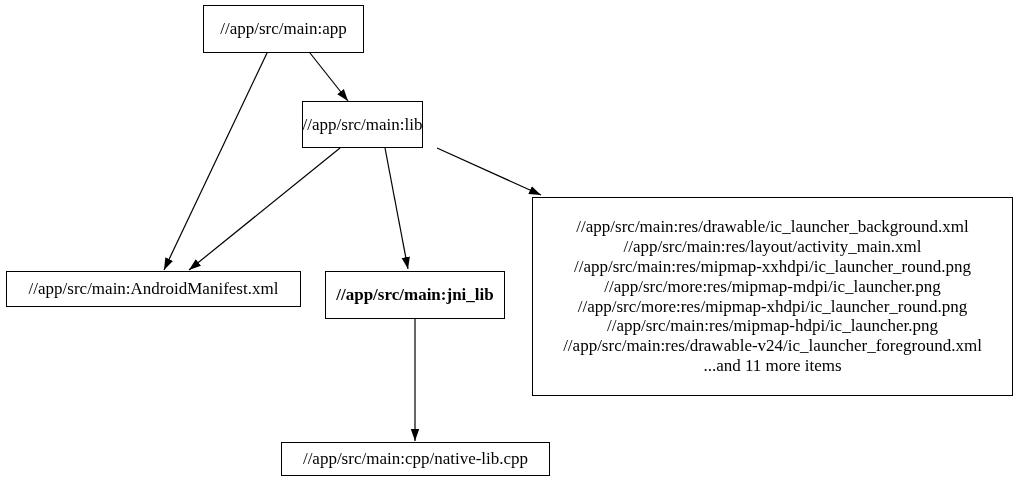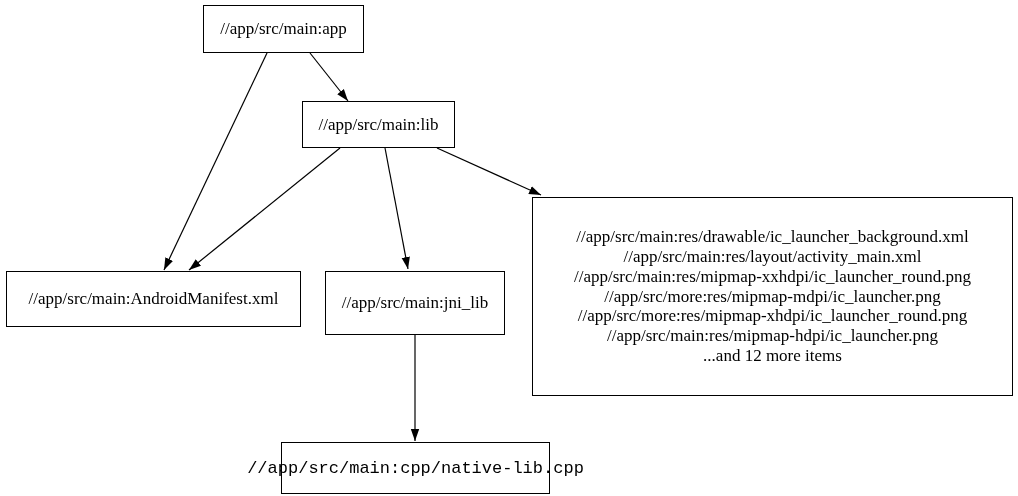--- a/index.html
+++ b/index.html
@@ -41,25 +41,25 @@
   }
   .node .label {
     display: block;
   }
   .node-res {
     font-size: 17px;
     line-height: 19.8px;
     flex-direction: column;
   }
   .node-app            { left: 203px; top: 5px;   width: 161px; height: 48px; }
-  .node-lib            { left: 302px; top: 101px; width: 153px; height: 47px; }
-  .node-manifest       { left: 6px;   top: 271px; width: 295px; height: 56px; }
-  .node-jni            { left: 325px; top: 271px; width: 180px; height: 64px; }
+  .node-lib            { left: 302px; top: 101px; width: 121px; height: 47px; }
+  .node-manifest       { left: 6px;   top: 271px; width: 295px; height: 36px; }
+  .node-jni            { left: 325px; top: 271px; width: 180px; height: 48px; font-weight: bold; }
   .node-res            { left: 532px; top: 197px; width: 481px; height: 199px; }
-  .node-native         { left: 281px; top: 442px; width: 269px; height: 52px; font-family: Liberation Mono, monospace; }
+  .node-native         { left: 281px; top: 442px; width: 269px; height: 34px; }
 </style>
 </head>
 <body>
 
 <div class="canvas">
 
   <svg class="edge-layer" width="1018" height="496" viewBox="0 0 1018 496" xmlns="http://www.w3.org/2000/svg">
     <defs>
       <marker id="arrow" viewBox="0 0 12 12" refX="12" refY="6" markerWidth="12" markerHeight="12" markerUnits="userSpaceOnUse" orient="auto">
         <path d="M0,1.8 L12,6 L0,10.2 z" fill="#000000"></path>
@@ -89,20 +89,21 @@
     <span class="label">//app/src/main:jni_lib</span>
   </div>
 
   <div class="node node-res">
       <div>//app/src/main:res/drawable/ic_launcher_background.xml</div>
       <div>//app/src/main:res/layout/activity_main.xml</div>
       <div>//app/src/main:res/mipmap-xxhdpi/ic_launcher_round.png</div>
       <div>//app/src/more:res/mipmap-mdpi/ic_launcher.png</div>
       <div>//app/src/more:res/mipmap-xhdpi/ic_launcher_round.png</div>
       <div>//app/src/main:res/mipmap-hdpi/ic_launcher.png</div>
-      <div>...and 12 more items</div>
+      <div>//app/src/main:res/drawable-v24/ic_launcher_foreground.xml</div>
+      <div>...and 11 more items</div>
     </div>
 
   <div class="node node-native">
     <span class="label">//app/src/main:cpp/native-lib.cpp</span>
   </div>
 
 </div>
 
 </body></html>

